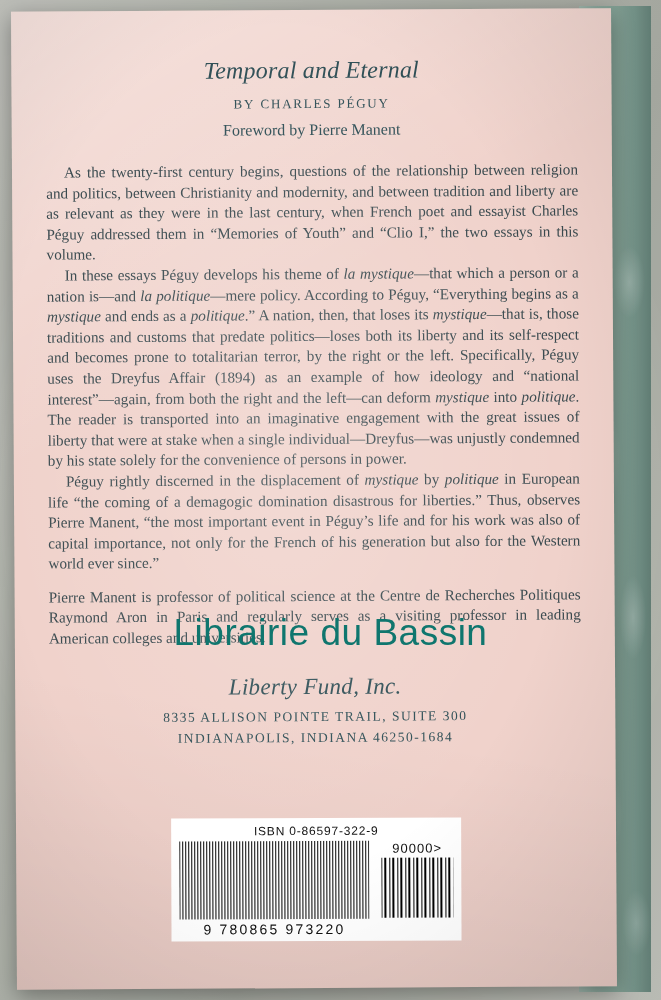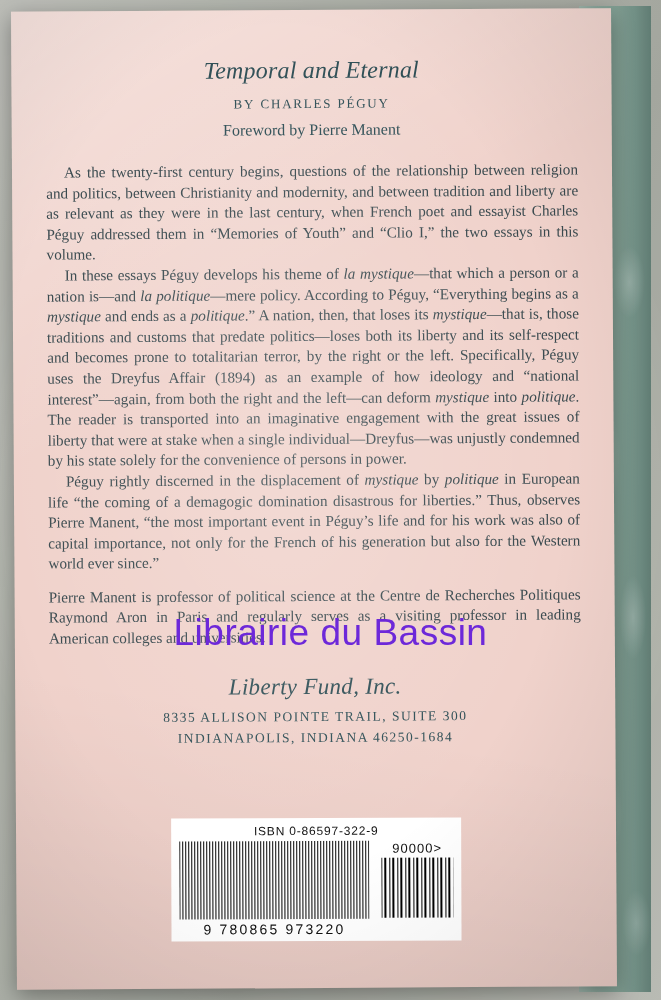--- a/index.html
+++ b/index.html
@@ -208,21 +208,21 @@
   
   .watermark {
     position: absolute;
     left: 50%;
     top: 612px;
     transform: translateX(-50%);
     width: 100%;
     text-align: center;
     font-family: "Liberation Sans", sans-serif;
     font-size: 37px;
-    color: #6d28d9;
+    color: #0f766e;
     white-space: nowrap;
     letter-spacing: 0.5px;
     pointer-events: none;
   }
 </style>
 </head>
 <body>
 
 <div id="stage">
 

